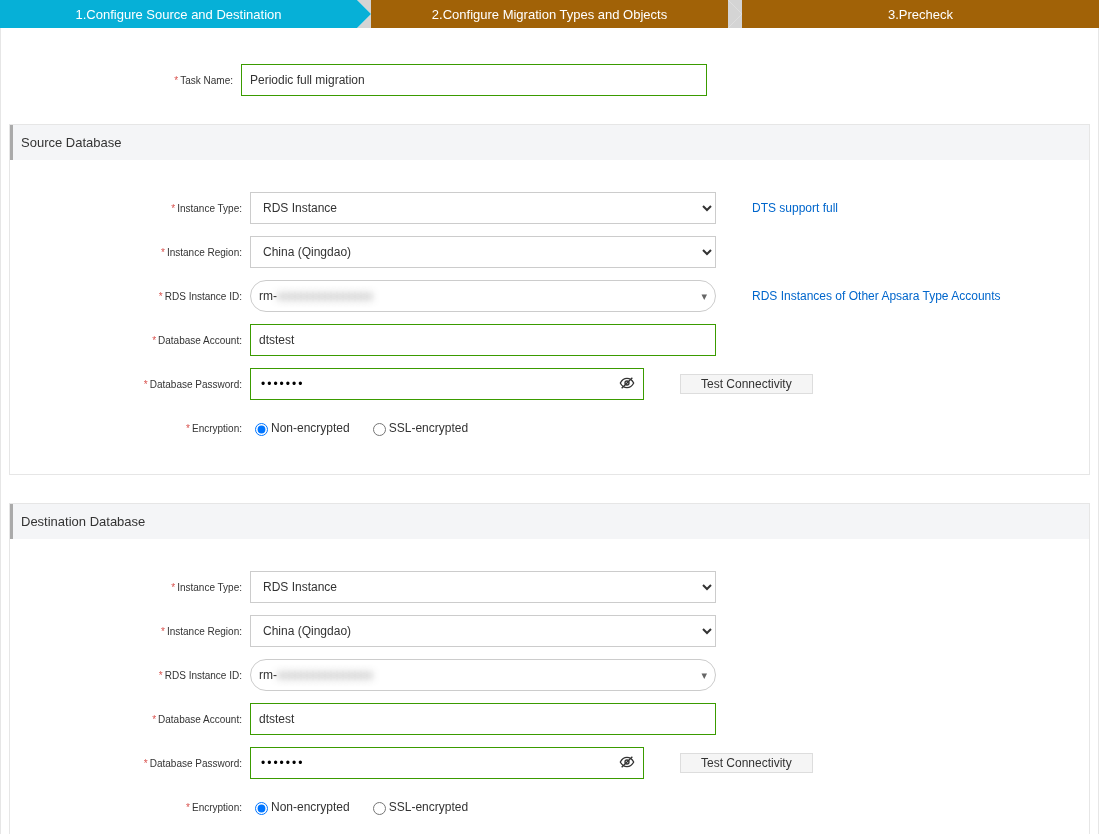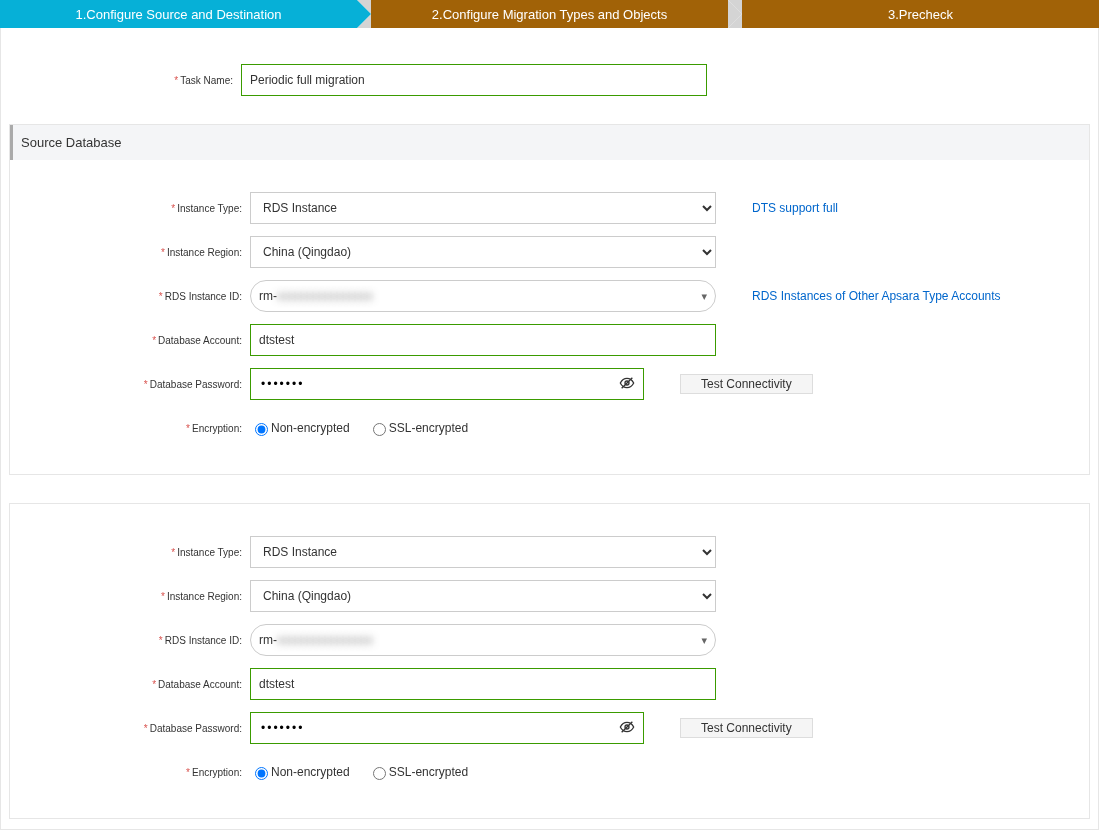--- a/index.html
+++ b/index.html
@@ -244,20 +244,21 @@
           <label class="radio-item">
             <input type="radio" name="src-enc" style="">
             <span>SSL-encrypted</span>
           </label>
         </div>
       </div>
     </div>
   </div>
 
   <div class="section">
+    <div class="section-header">Destination Database</div>
 
     <div style="padding:20px 0 18px 0;">
 
       <div class="form-row">
         <div class="label"><span class="req">*</span><span>Instance Type:</span></div>
         <select class="sel">
           <option>RDS Instance</option>
         </select>
       </div>
 

